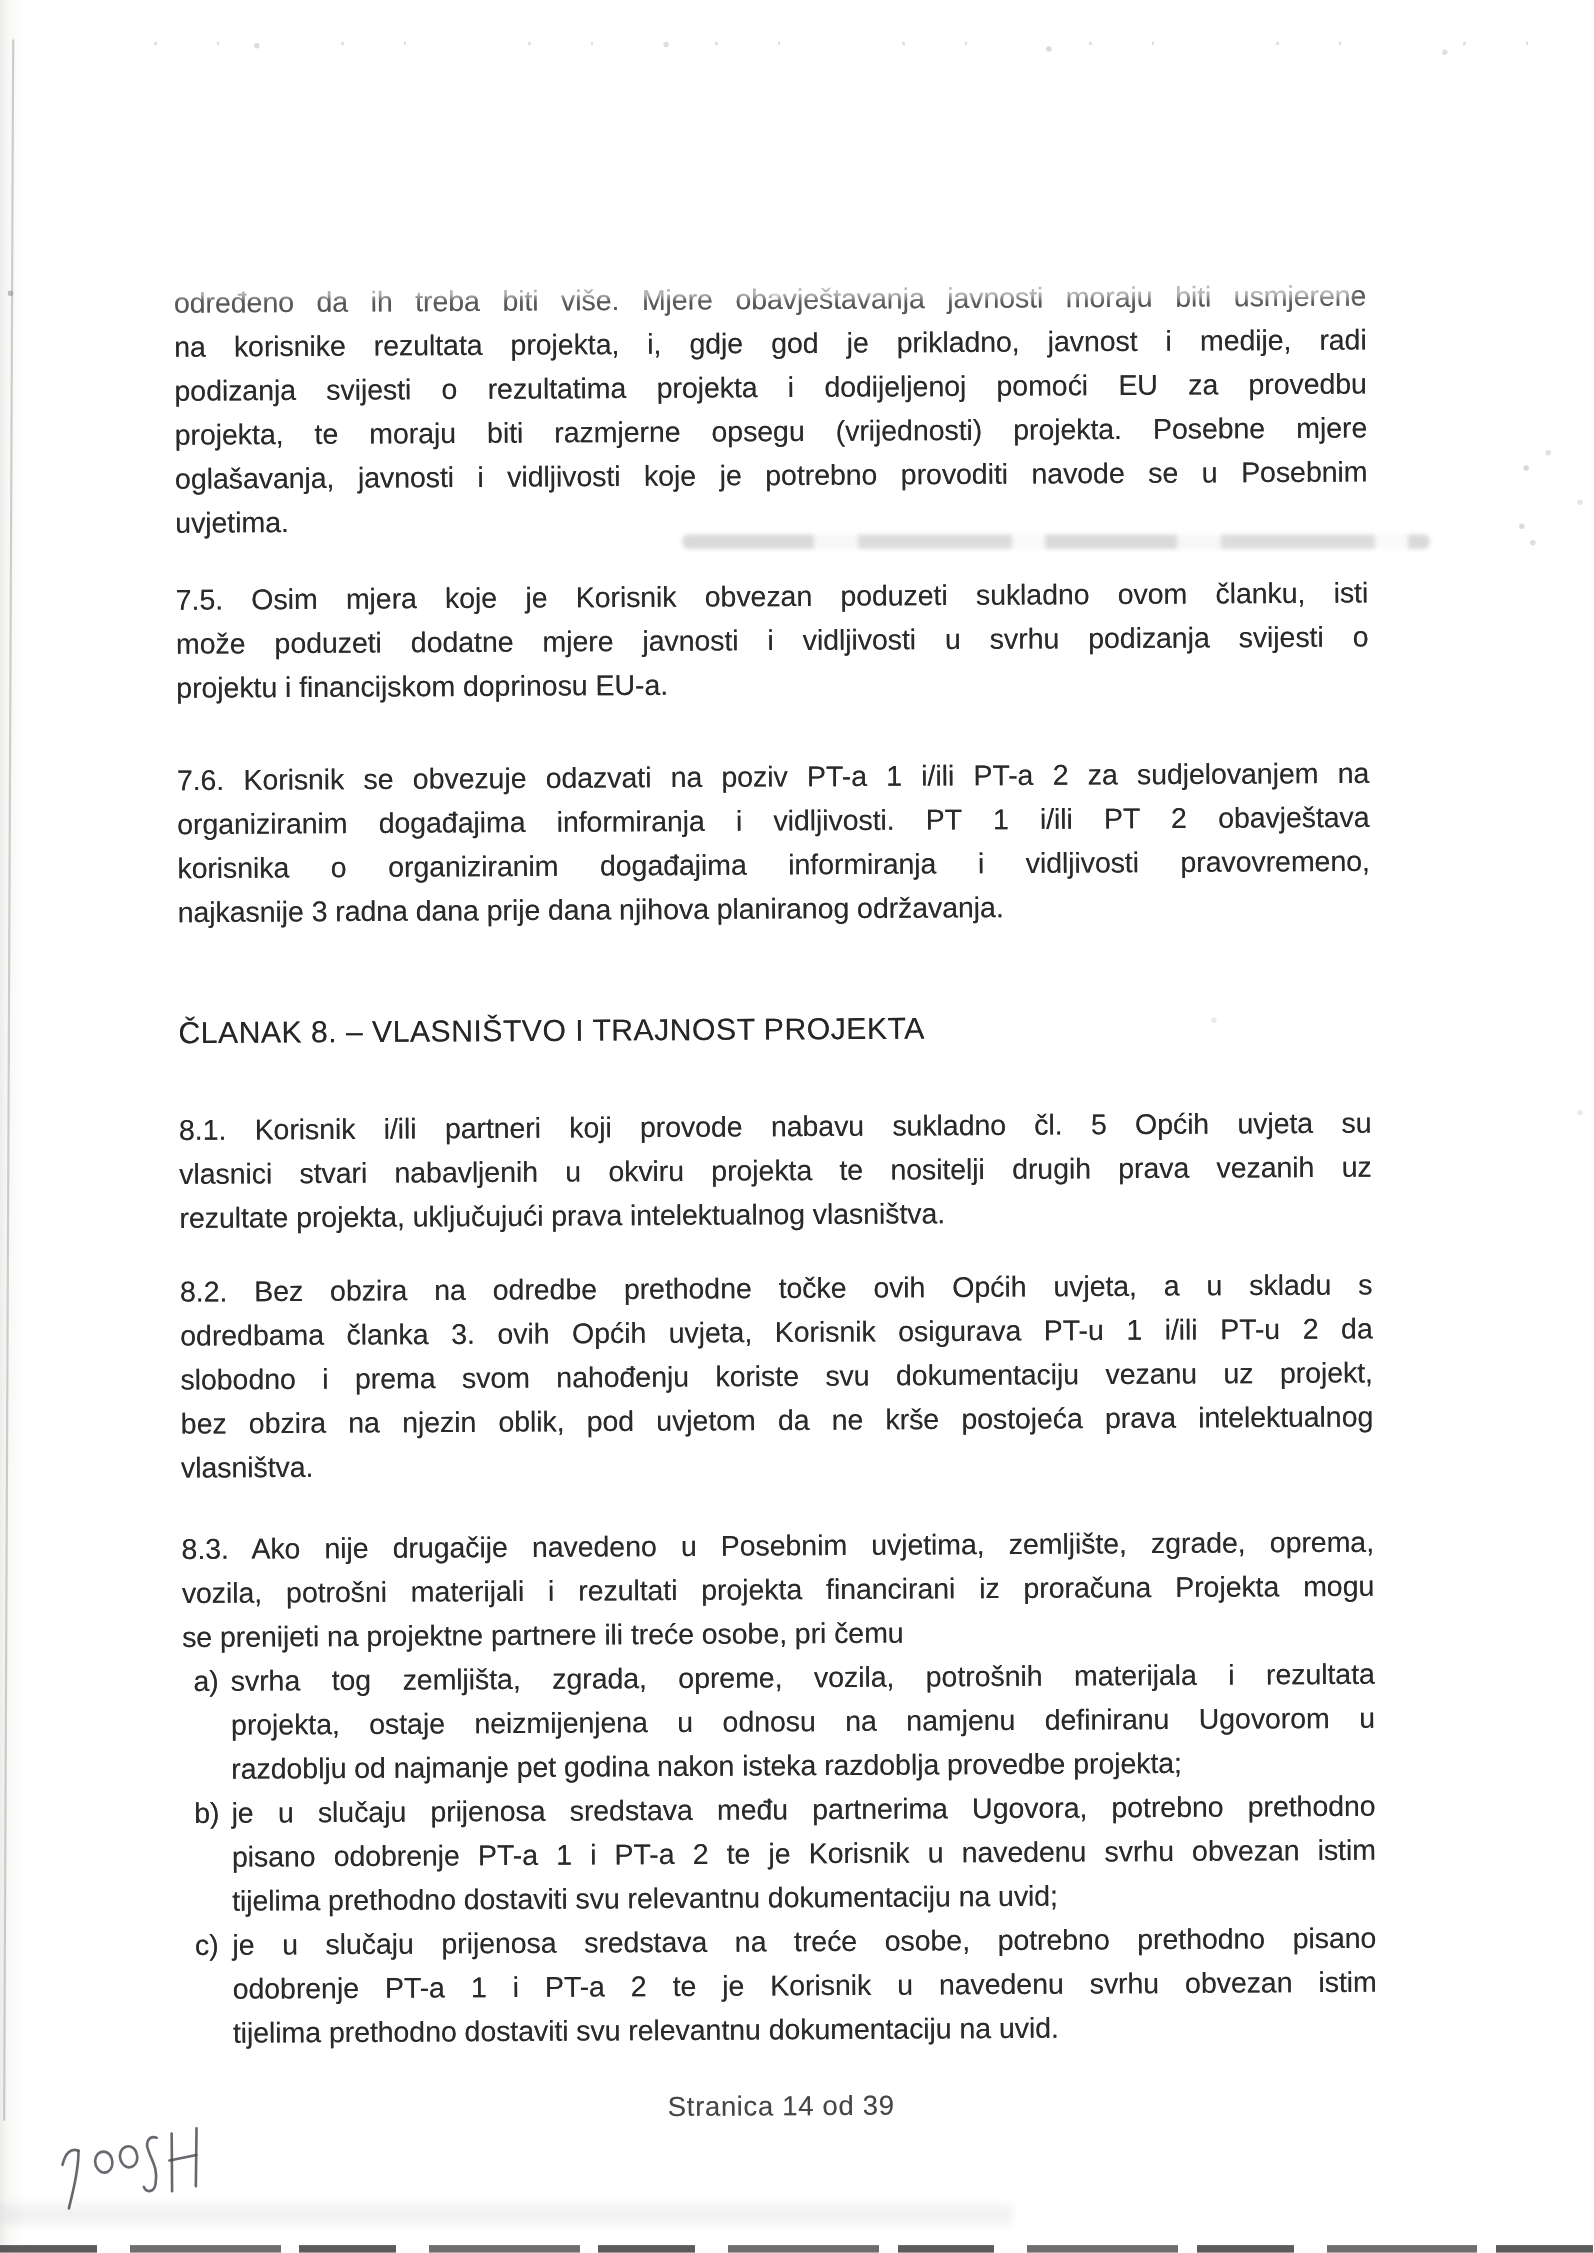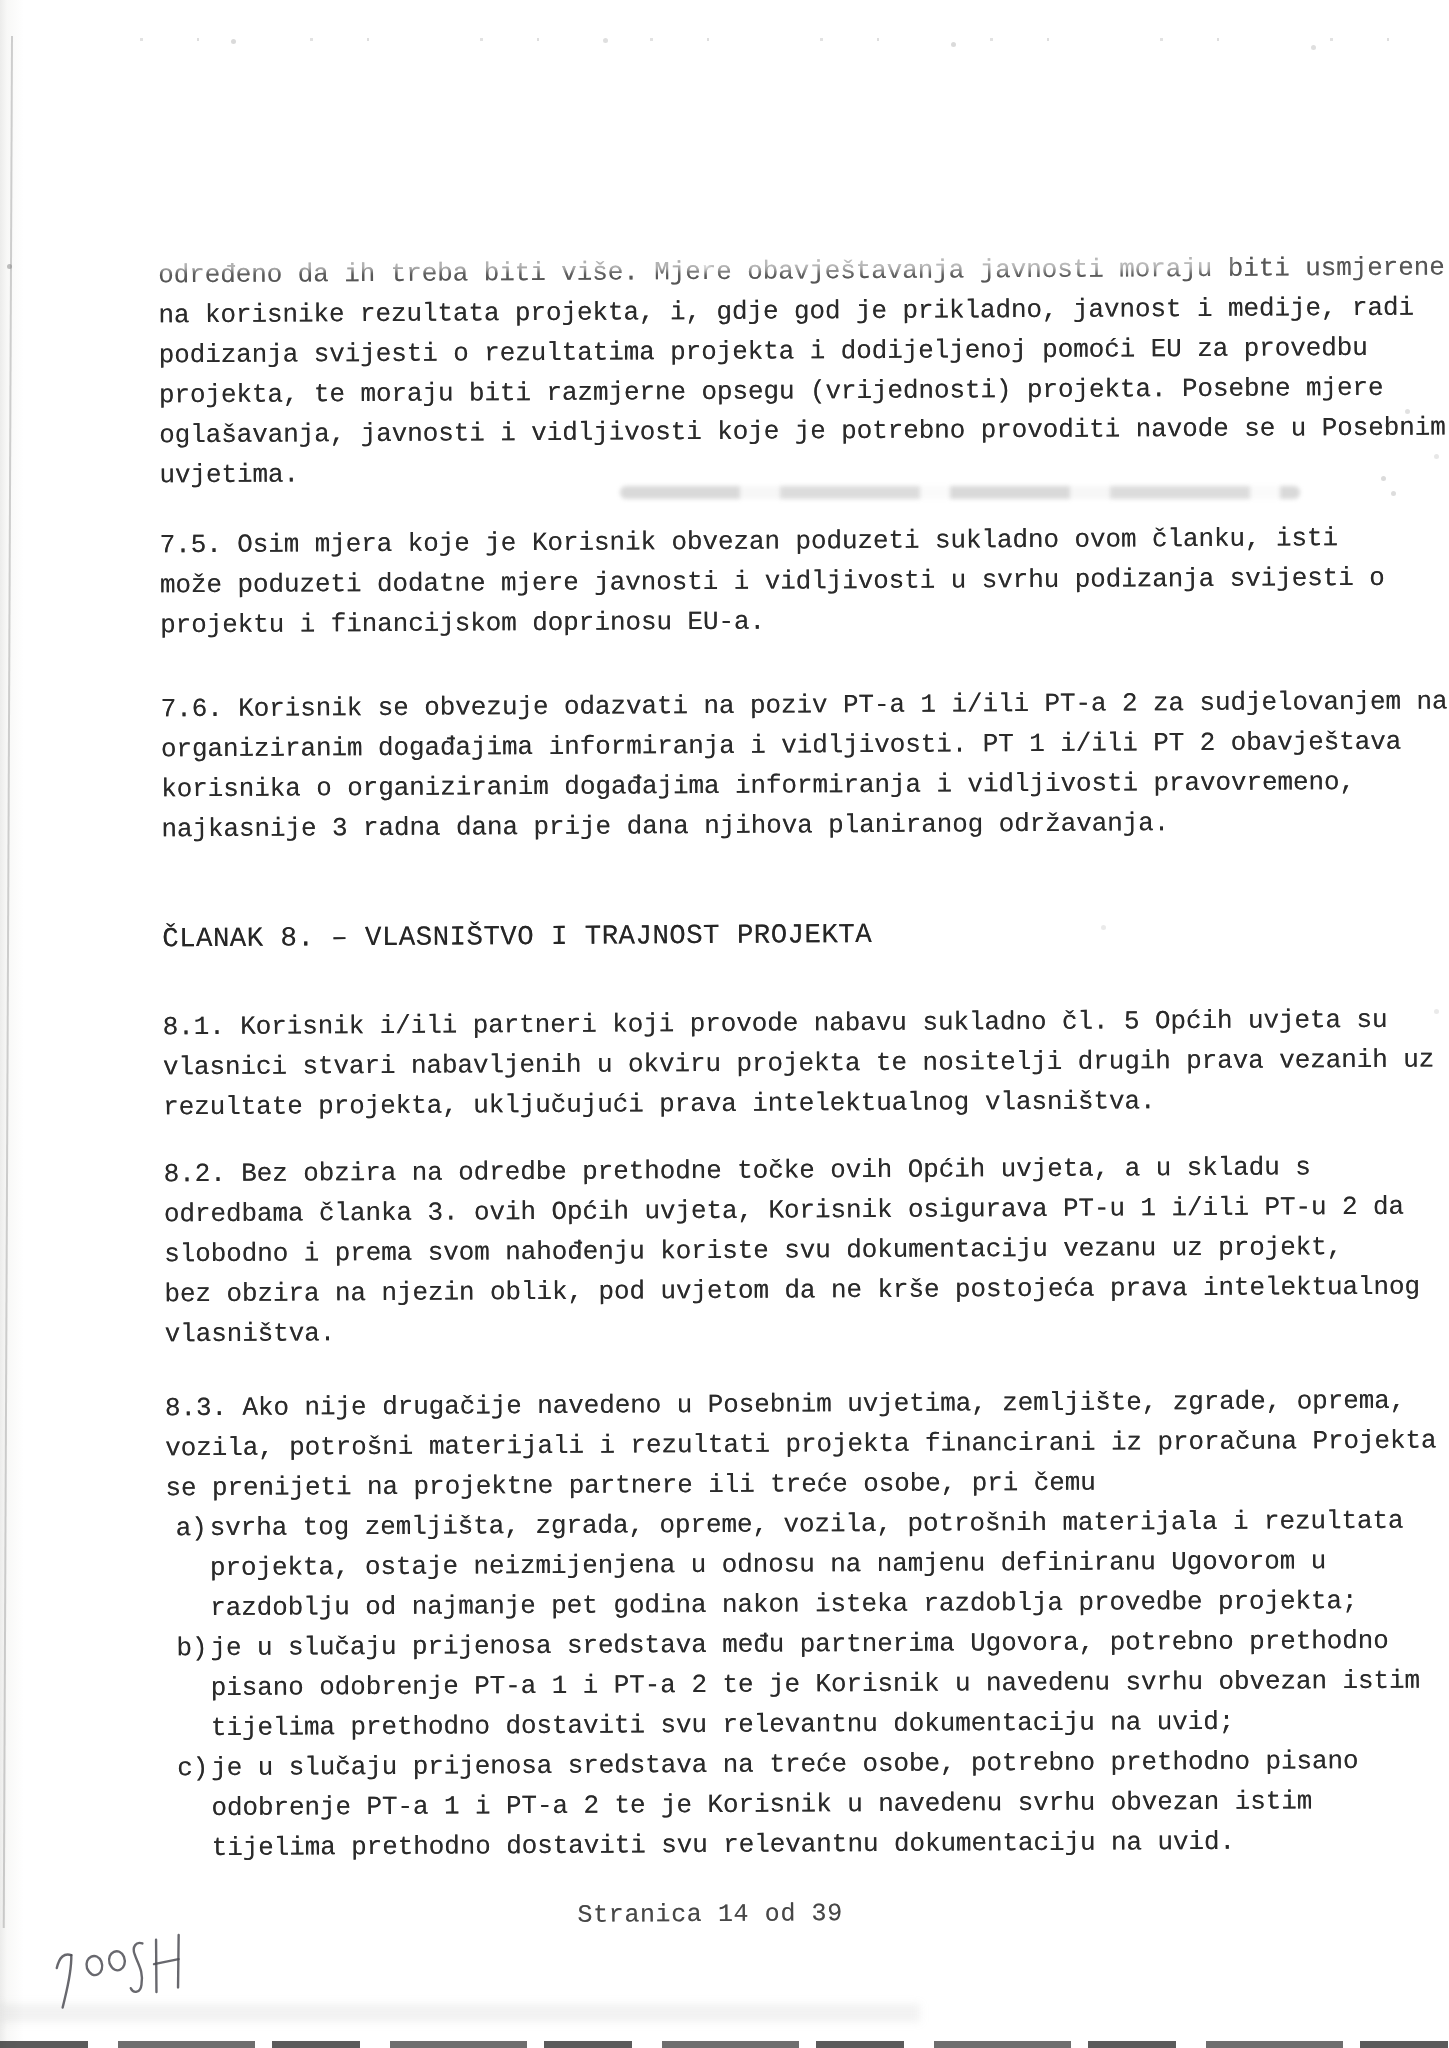--- a/index.html
+++ b/index.html
@@ -4,21 +4,20 @@
 <style>
   html,body{margin:0;padding:0;}
   body{
     width:1449px;height:2048px;position:relative;overflow:hidden;
     background:#ffffff;
     font-family:"Liberation Sans","DejaVu Sans",sans-serif;
   }
   .page{
     position:absolute;inset:0;
     background:linear-gradient(90deg,#ececeb 0px,#f8f8f7 7px,#ffffff 24px);
-    font-family:Liberation Mono, monospace;
   }
   
   .scan-edge-line{
     position:absolute;left:11px;top:36px;width:2px;height:1892px;
     background:rgba(150,150,150,.45);
     transform:rotate(.25deg);transform-origin:top left;
   }
   
   .top-dots{
     position:absolute;left:140px;top:38px;width:1270px;height:3px;opacity:.28;

